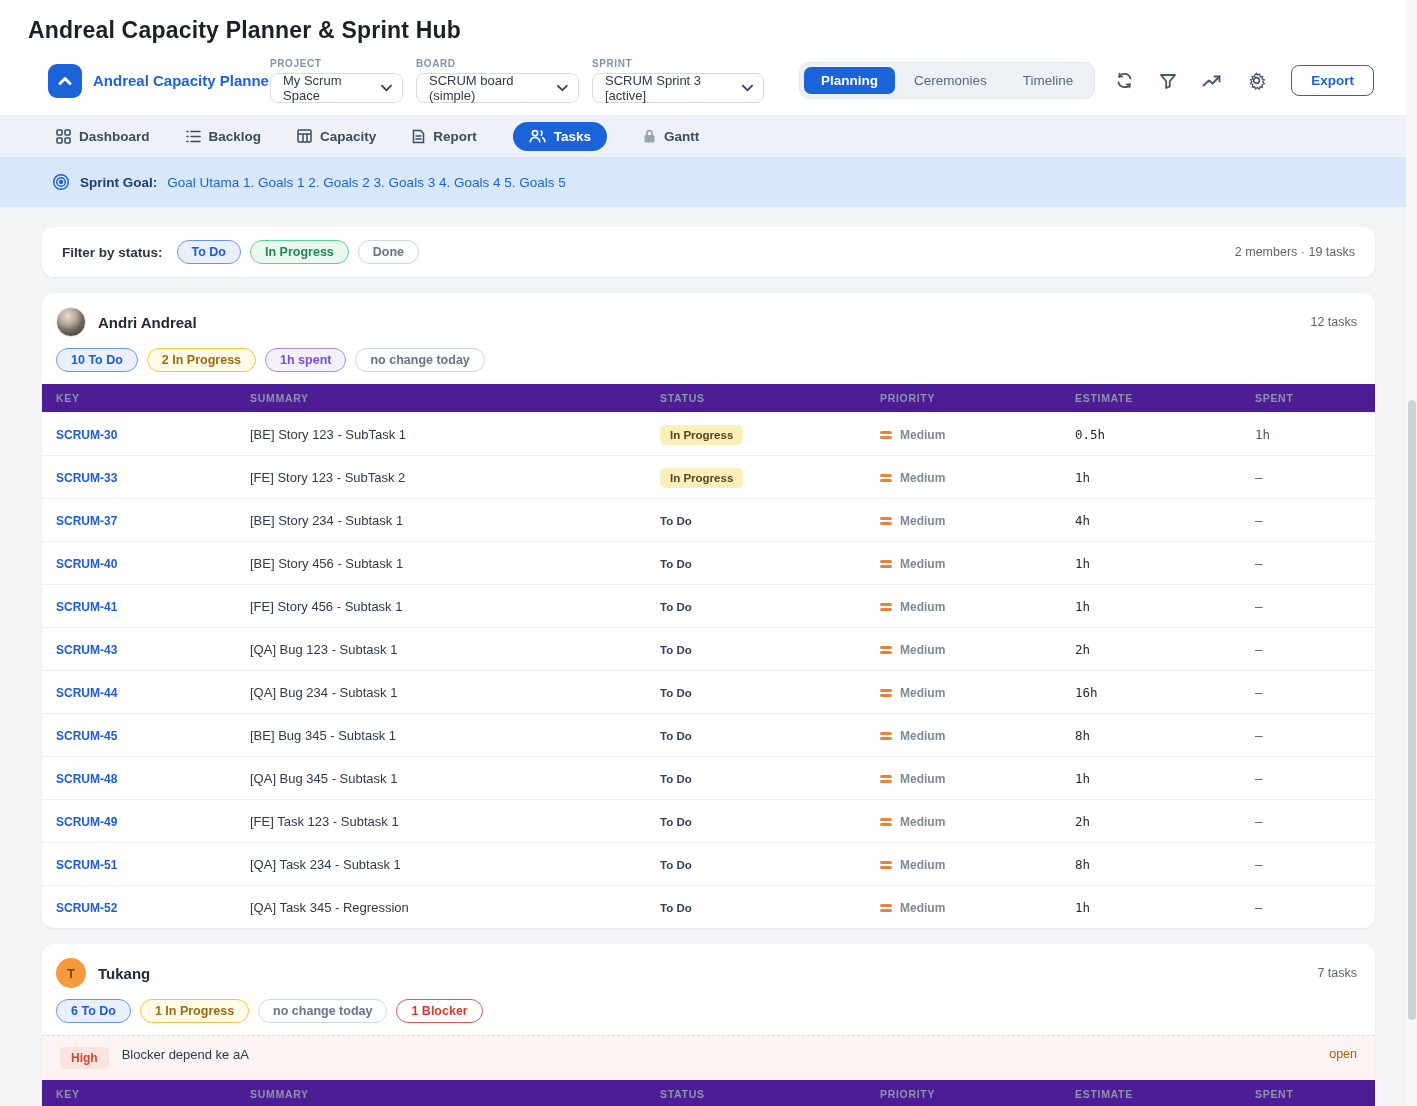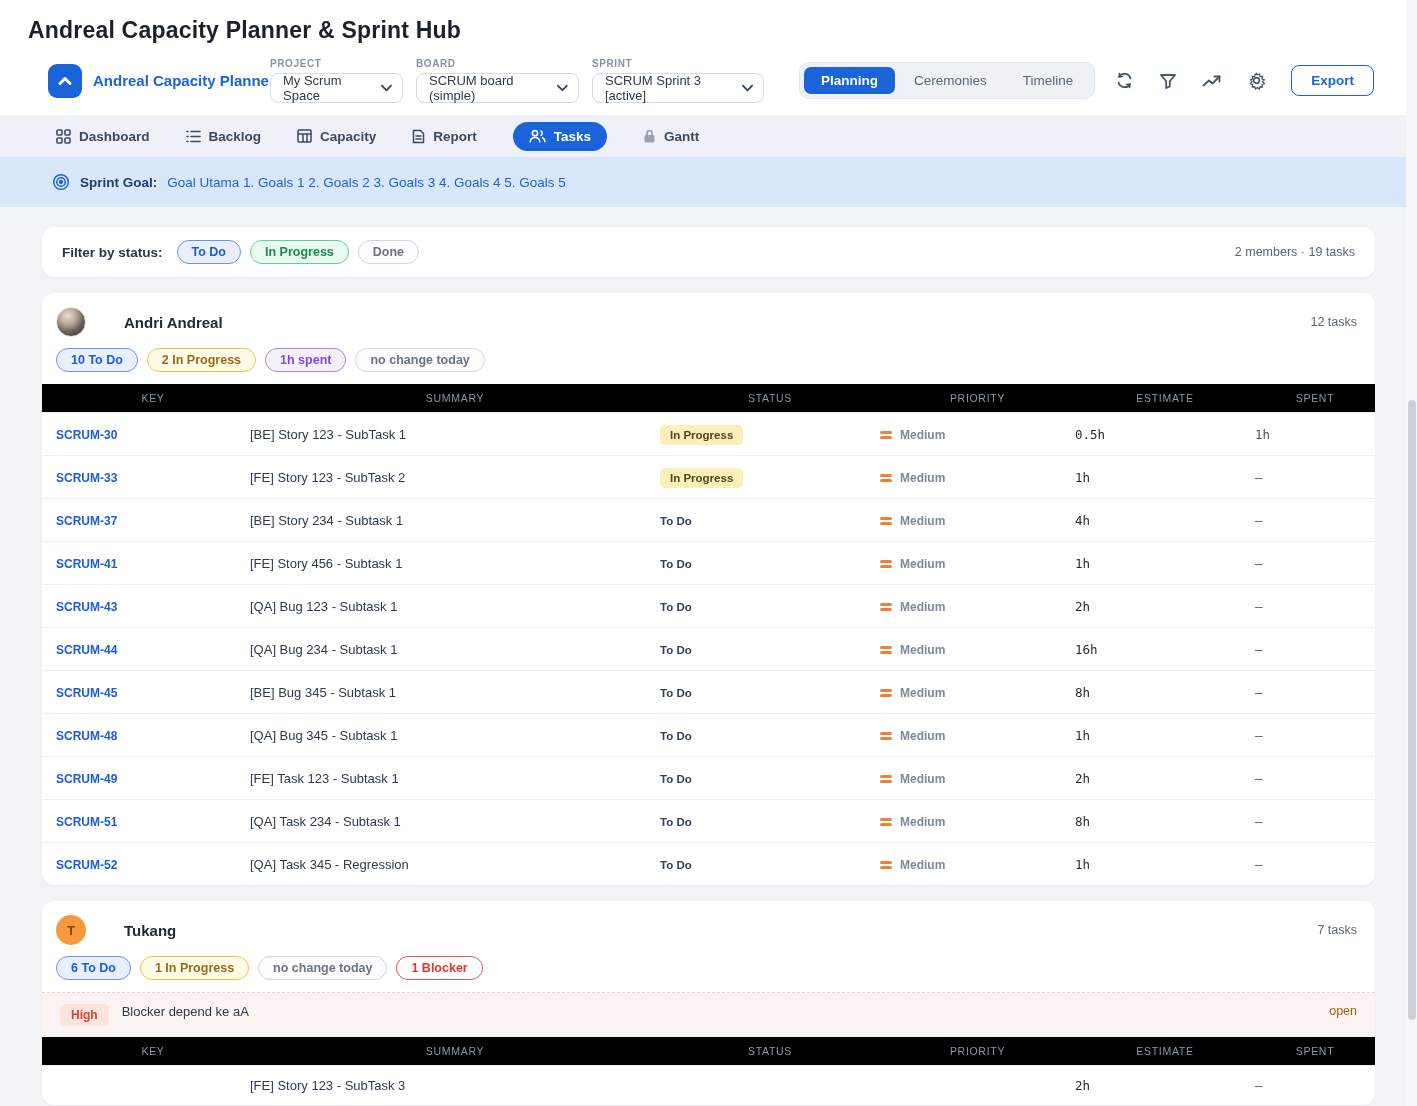--- a/index.html
+++ b/index.html
@@ -52,29 +52,29 @@
   .chip-yellow { background:#fffbe6; border:1px solid #f2c53d; color:#9a6b15; }
   .chip-purple { background:#f4f0fc; border:1px solid #a98ae0; color:#7a4ddb; }
   .chip-red    { background:#fff; border:1px solid #e2574d; color:#d9382c; }
   .filter-summary { margin-left:auto; font-size:12.5px; color:#5b6573; }
 
   .member-card { margin-top:16px; overflow:hidden; }
   .member-head { display:flex; align-items:center; gap:12px; padding:14px 18px 9px 14px; }
   .avatar { width:30px; height:30px; border-radius:50%; flex:none; }
   .avatar.photo { background:radial-gradient(circle at 38% 28%, #e8ddcf 0%, #b9a896 32%, #6f655c 58%, #2f2b28 100%); border:1px solid #e2e2e2; }
   .avatar.initial { background:#f79a3e; color:#7c4410; font-size:13px; font-weight:700; display:flex; align-items:center; justify-content:center; }
-  .member-name { font-size:15px; font-weight:700; color:#212a38;margin-left:26px; }
+  .member-name { font-size:15px; font-weight:700; color:#212a38; }
   .member-count { margin-left:auto; font-size:12.5px; color:#5b6573; }
   .badge-row { padding:2px 14px 12px; display:flex; }
 
   table.tasks { width:100%; border-collapse:collapse; table-layout:fixed; }
   table.tasks col.c1{width:208px;} table.tasks col.c2{width:410px;} table.tasks col.c3{width:220px;}
   table.tasks col.c4{width:195px;} table.tasks col.c5{width:180px;} table.tasks col.c6{width:auto;}
-  table.tasks thead th { background:#000000; font-size:10.5px; font-weight:400; letter-spacing:.7px; color:#8b97a7;
-    text-align:center; padding:8px 0; }
+  table.tasks thead th { background:#4c1d95; font-size:10.5px; font-weight:700; letter-spacing:.7px; color:#8b97a7;
+    text-align:left; padding:8px 0; }
   table.tasks thead th:first-child { padding-left:14px; }
   table.tasks td { border-top:1px solid #edf0f3; padding:12px 0; vertical-align:middle; }
   table.tasks td:first-child { padding-left:14px; }
   .key-link { color:#1d5cd6; font-size:12px; font-weight:700; text-decoration:none; cursor:pointer; }
   .c-sum { font-size:13px; color:#2e3a4e; }
   .st-badge { background:#fcefb9; color:#55461a; font-size:11.5px; font-weight:600; padding:4px 10px; border-radius:5px; }
   .st-plain { font-size:11.5px; font-weight:700; color:#33415a; }
   .pri-icon { display:inline-flex; flex-direction:column; gap:2.5px; margin-right:8px; vertical-align:middle; }
   .pri-icon i { display:block; width:12px; height:2.5px; background:#e8833a; border-radius:2px; }
   .pri-label { font-size:12px; font-weight:600; color:#7e8a9a; vertical-align:middle; }
@@ -307,20 +307,31 @@
             <td class="c-sum">[BE] Story 234 - Subtask 1</td>
             <td><span class="st-plain">To Do</span></td>
             <td><span class="pri-icon">
                 <i></i>
                 <i></i>
               </span><span class="pri-label">Medium</span></td>
             <td class="c-est">4h</td>
             <td class="c-spent">–</td>
           </tr>
           <tr>
+            <td><a class="key-link">SCRUM-40</a></td>
+            <td class="c-sum">[BE] Story 456 - Subtask 1</td>
+            <td><span class="st-plain">To Do</span></td>
+            <td><span class="pri-icon">
+                <i></i>
+                <i></i>
+              </span><span class="pri-label">Medium</span></td>
+            <td class="c-est">1h</td>
+            <td class="c-spent">–</td>
+          </tr>
+          <tr>
             <td><a class="key-link">SCRUM-41</a></td>
             <td class="c-sum">[FE] Story 456 - Subtask 1</td>
             <td><span class="st-plain">To Do</span></td>
             <td><span class="pri-icon">
                 <i></i>
                 <i></i>
               </span><span class="pri-label">Medium</span></td>
             <td class="c-est">1h</td>
             <td class="c-spent">–</td>
           </tr>

